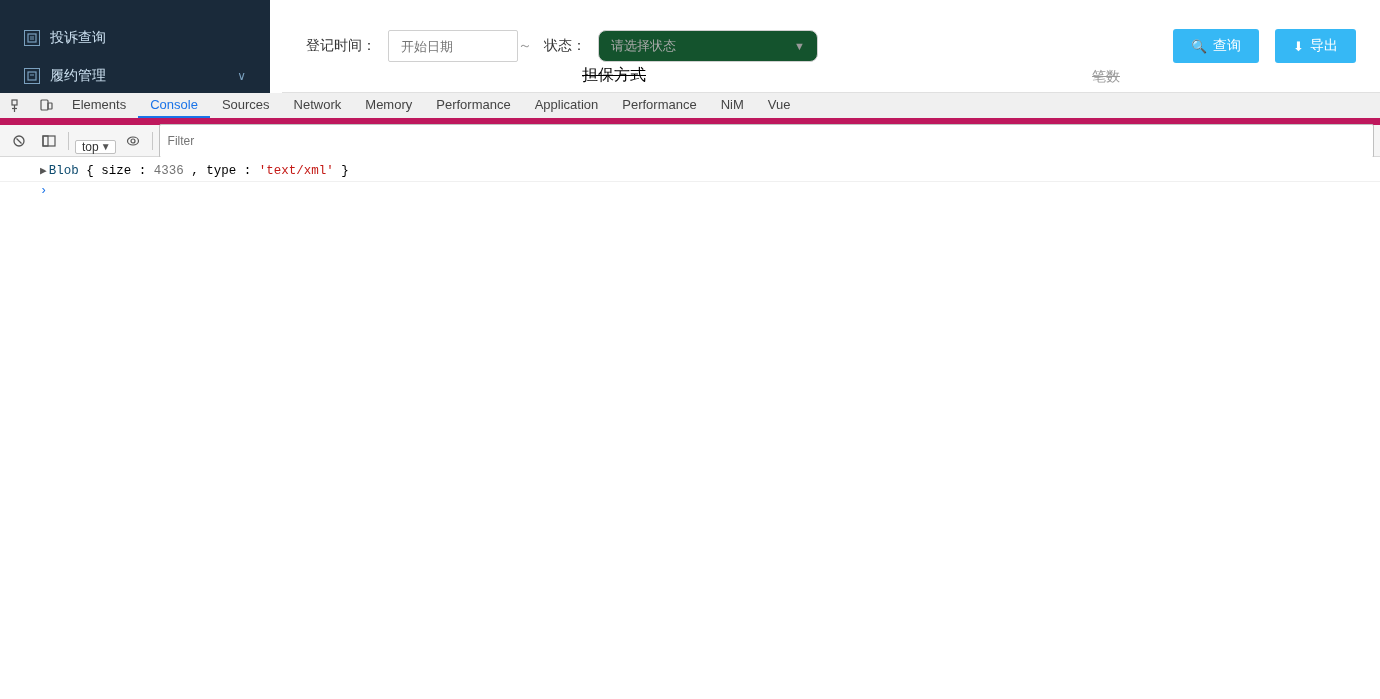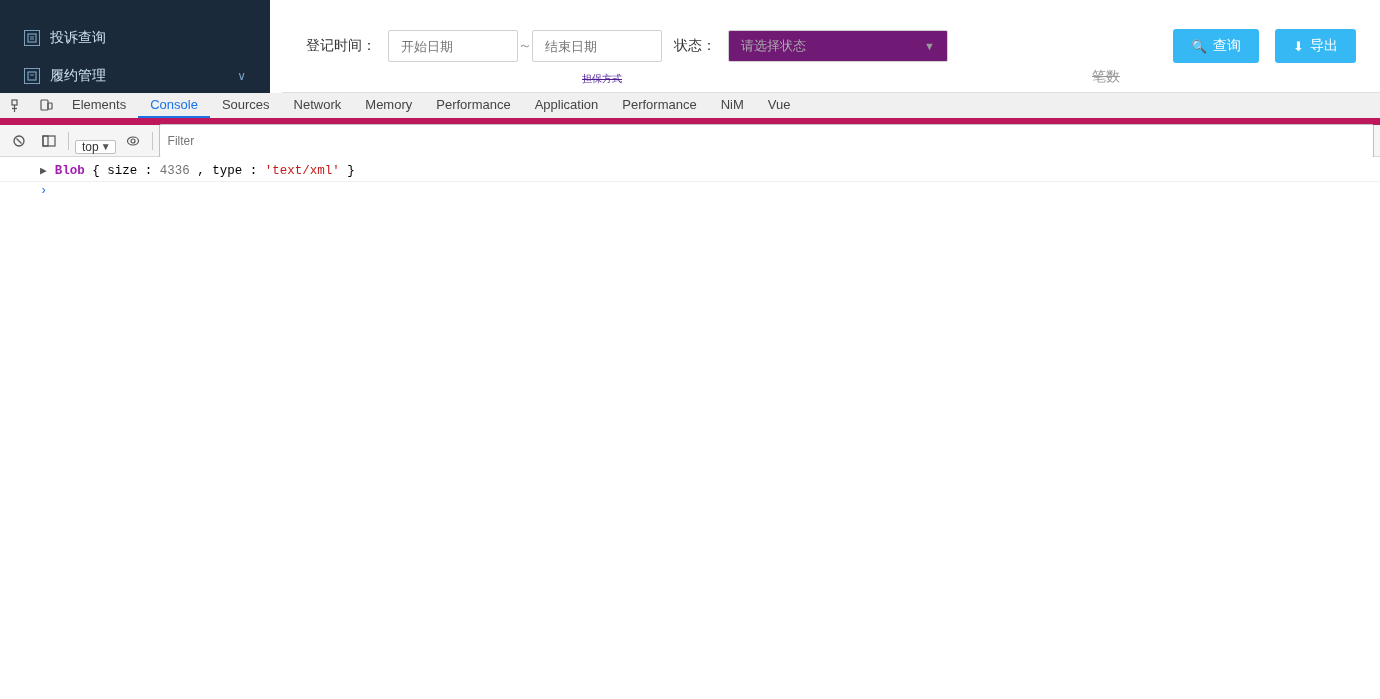--- a/index.html
+++ b/index.html
@@ -301,23 +301,22 @@
     }
 
     .console-expand-btn {
       color: #555;
       cursor: pointer;
       margin-right: 2px;
       font-size: 11px;
     }
 
     .blob-key {
-      color: #a21caf;
-      font-weight: bold;
-      margin-left: 6px;
+      color: #0c4a6e;
+      font-weight: normal;
     }
 
     .blob-prop {
       color: #000;
     }
 
     .blob-num {
       color: #737373;
     }
 
@@ -374,38 +373,37 @@
     <span class="chevron">∨</span>
   </div>
 </div>
 
 <div class="content-top" style="position:absolute; top:0; left:270px; right:0; height:93px; background:#fff; border-bottom:1px solid #e0e0e0; display:flex; align-items:center; gap:16px; padding:0 24px;margin-left:12px;">
   <div class="form-row">
     <span class="form-label">登记时间：</span>
     <div class="date-input-group">
       <input class="date-input" type="text" readonly="" placeholder="开始日期" style="">
       <span class="date-sep">～</span>
-      <input class="date-input" type="text" readonly="" placeholder="结束日期" style="">
     </div>
     <span class="status-label">状态：</span>
-    <div class="status-select" style="border:1px solid #d0d0d0; border-radius:2px; padding:0 12px; font-size:13px; color:#aaa; background:#701a75; width:220px; height:32px; display:flex; align-items:center; justify-content:space-between; cursor:pointer;">
+    <div class="status-select" style="border:1px solid #d0d0d0; border-radius:8px; padding:0 12px; font-size:13px; color:#aaa; background:#14532d; width:220px; height:32px; display:flex; align-items:center; justify-content:space-between; cursor:pointer;">
       <span>请选择状态</span>
       <span style="color:#999; font-size:11px;">▼</span>
     </div>
   </div>
   <button class="btn-query">
     <span style="font-size:13px;">🔍</span>
     <span>查询</span>
   </button>
   <button class="btn-export">
     <span style="font-size:13px;">⬇</span>
     <span>导出</span>
   </button>
 
-  <span class="strikethrough-text" style="position:absolute; bottom:6px; left:300px; font-size:10px; color:#4c1d95; text-decoration:line-through;">担保方式</span>
+  <span class="strikethrough-text" style="position:absolute; bottom:6px; left:300px; font-size:16px; color:#000000; text-decoration:line-through;">担保方式</span>
   <span class="strikethrough-text2" style="position:absolute; bottom:6px; right:260px; font-size:14px; color:#999; text-decoration:line-through;">笔数</span>
 </div>
 
 <div class="devtools">
 
   <div class="devtools-topbar">
     <div class="devtools-icon-btn">
       <svg width="14" height="14" viewBox="0 0 14 14">
           <rect x="1" y="1" width="5" height="5" fill="none" stroke="#555" stroke-width="1.2"></rect>
           <line x1="3.5" y1="6" x2="3.5" y2="13" stroke="#555" stroke-width="1.2"></line>

